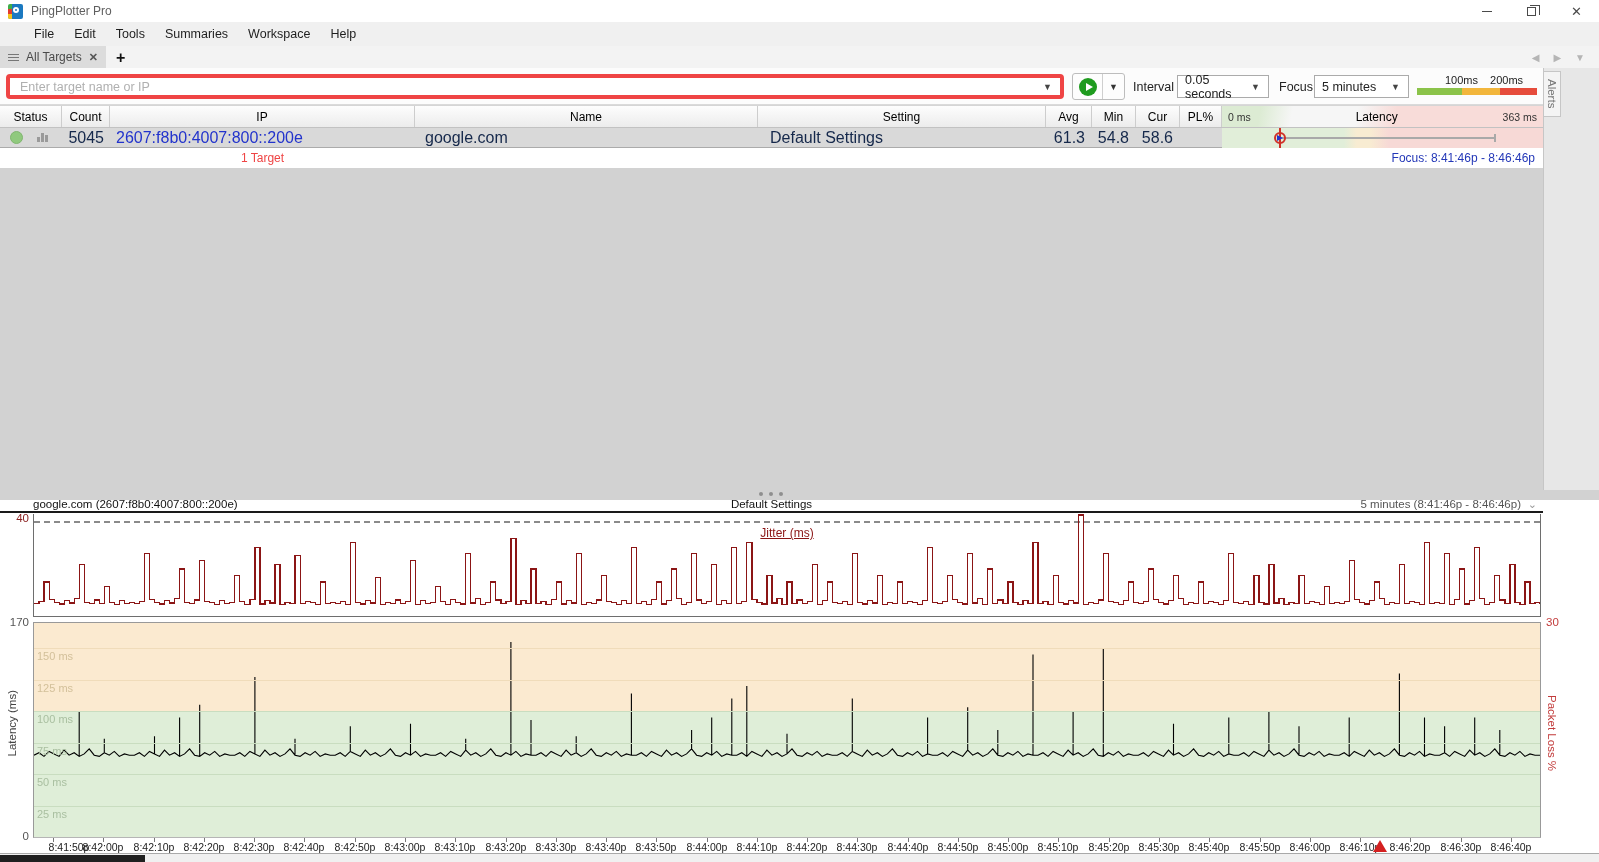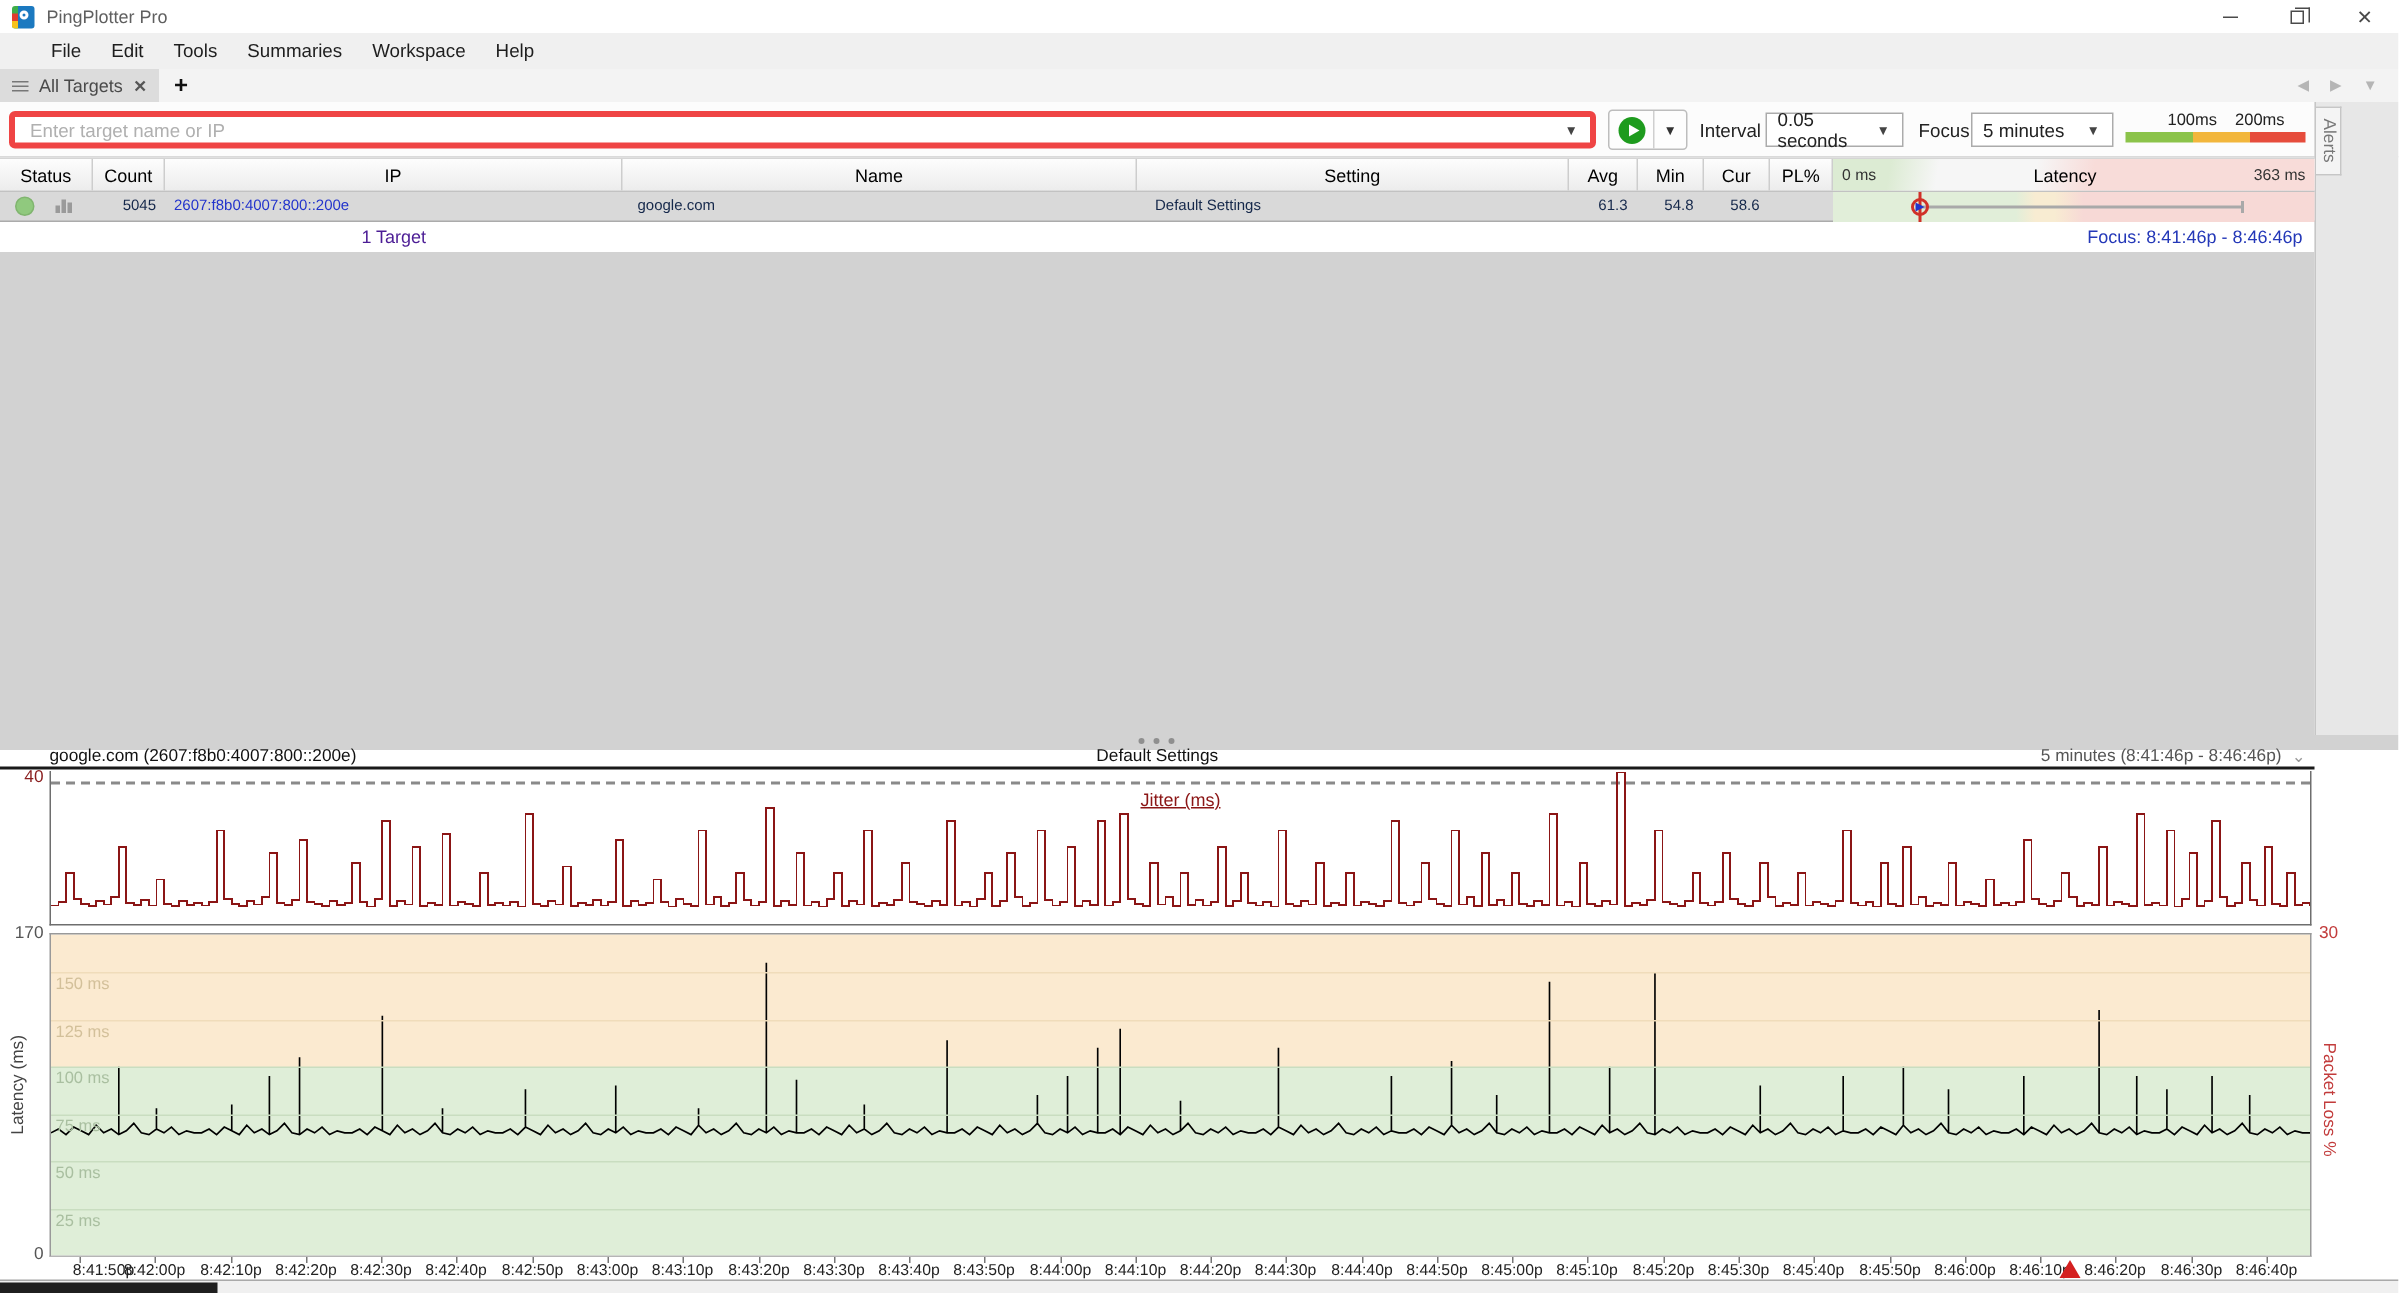--- a/index.html
+++ b/index.html
@@ -67,21 +67,21 @@
 
   
   #tbl-header { left:0; top:105px; width:1543px; height:23px; background:linear-gradient(#fdfdfd,#ececec); border-top:1px solid #d5d5d5; border-bottom:1px solid #c2c2c2; display:flex; font-size:12px; color:#000; }
   .th { display:flex; align-items:center; justify-content:center; border-right:1px solid #cdcdcd; }
   .th-status{width:62px;} .th-count{width:48px;} .th-ip{width:305px;} .th-name{width:343px;} .th-setting{width:288px;} .th-avg{width:46px;} .th-min{width:44px;} .th-cur{width:44px;} .th-pl{width:42px;}
   #th-latency { width:321px; border-right:none; position:relative; background:linear-gradient(100deg,#dcebd3 0 12%, #f6f6f6 22% 42%, #f8dcd9 54% 100%); display:flex; align-items:center; }
   #th-lat-min { font-size:10.5px; color:#333; margin-left:6px; }
   #th-lat-label { flex:1; text-align:center; }
   #th-lat-max { font-size:10.5px; color:#333; margin-right:6px; }
 
-  #tbl-row { left:0; top:128px; width:1543px; height:20px; background:#d9d9d9; display:flex; font-size:10px; align-items:center; border-bottom:1px solid #ababab; }
+  #tbl-row { left:0; top:128px; width:1543px; height:20px; background:#d9d9d9; display:flex; font-size:16px; align-items:center; border-bottom:1px solid #ababab; }
   .td { height:20px; display:flex; align-items:center; }
   #status-dot { width:13px; height:13px; border-radius:50%; background:#90c97e; border:1px solid #80b56f; margin-left:10px; }
   #bars-icon { margin-left:14px; display:flex; align-items:flex-end; gap:1px; }
   #bars-icon i { display:block; width:3px; background:#9a9a9a; }
   #bars-icon i:nth-child(1){height:5px;} #bars-icon i:nth-child(2){height:9px;} #bars-icon i:nth-child(3){height:7px;}
   .td-count { width:48px; justify-content:flex-end; padding-right:6px; color:#15284b; }
   .td-ip { width:305px; padding-left:6px; color:#2233cc; }
   .td-name { width:343px; padding-left:10px; color:#15284b; }
   .td-setting { width:288px; padding-left:12px; color:#15284b; }
   .td-avg{width:46px;justify-content:flex-end;padding-right:7px;color:#15284b;}
@@ -89,21 +89,21 @@
   .td-cur{width:44px;justify-content:flex-end;padding-right:7px;color:#15284b;}
   .td-pl{width:42px;}
   #td-latency { width:321px; position:relative; background:linear-gradient(to right,#e1eed9 0 38%, #f8ecd2 42% 46%, #f7d9d6 52% 100%); }
   #lat-range-line { position:absolute; left:18%; right:14.5%; top:9px; height:2px; background:#a9a9a9; }
   #lat-range-end { position:absolute; right:14.5%; top:6px; width:2px; height:8px; background:#a9a9a9; }
   #lat-marker-line { position:absolute; left:calc(18% - 1px); top:0; width:2px; height:20px; background:#d03028; }
   #lat-marker { position:absolute; left:calc(18% - 6px); top:4px; width:12px; height:12px; border:2px solid #d03028; border-radius:50%; background:transparent; }
   #lat-marker:before { content:""; position:absolute; left:1px; top:1px; border-top:3px solid transparent; border-bottom:3px solid transparent; border-left:6px solid #2233cc; }
 
   #summary-line { left:0; top:148px; width:1543px; height:20px; display:flex; font-size:12px; align-items:center; }
-  #target-count { position:absolute; left:110px; width:305px; text-align:center; color:#4c1d95; }
+  #target-count { position:absolute; left:110px; width:305px; text-align:center; color:#ef4444; }
   #focus-range { position:absolute; right:8px; color:#2438b8; }
 
   #gray-expanse { left:0; top:168px; width:1543px; height:322px; background:#d2d2d2; }
   #gray-expanse2 { left:0; top:490px; width:1599px; height:10px; background:#d2d2d2; }
   #drag-dots { left:759px; top:492px; display:flex; gap:6px; }
   #drag-dots i { width:4px; height:4px; border-radius:50%; background:#8f8f8f; display:block; }
 
   
   #panel { left:0; top:500px; width:1599px; height:354px; background:#fff; }
   #panel-header { position:absolute; left:0; top:0; width:1543px; height:13px; border-bottom:2px solid #1a1a1a; font-size:11.5px; }

